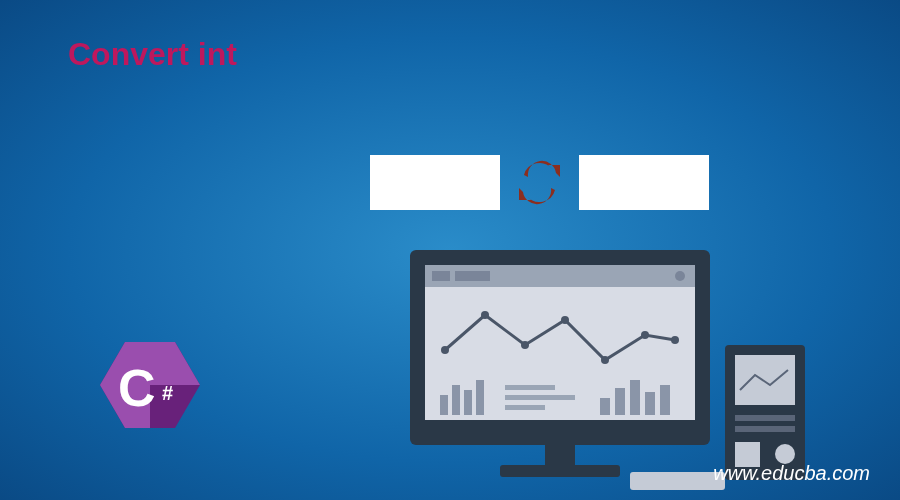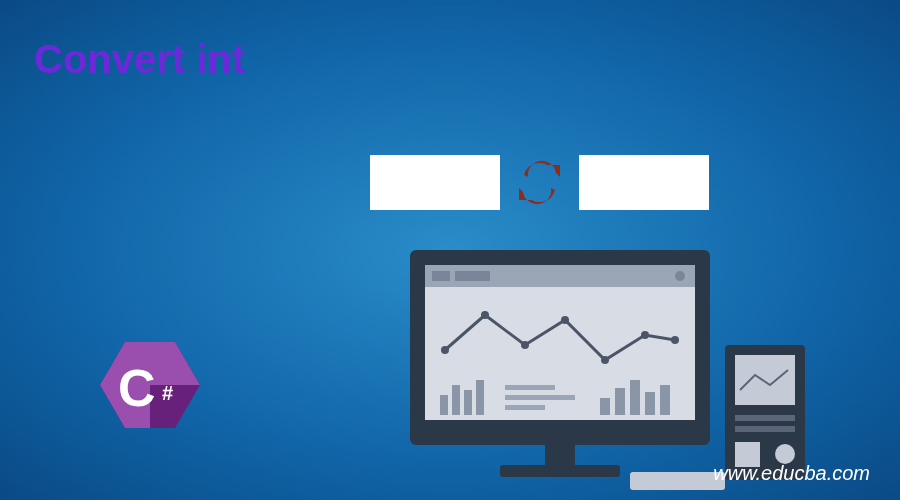--- a/index.html
+++ b/index.html
@@ -11,23 +11,23 @@
       width: 900px;
       height: 500px;
       background: radial-gradient(ellipse at center, #2a8cc9 0%, #1065a8 60%, #0a4a85 100%);
       position: relative;
       font-family: Arial, sans-serif;
       overflow: hidden;
     }
     .title {
       position: absolute;
       top: 35px;
-      left: 34px;
-      color: #6d28d9;
-      font-size: 40px;
+      left: 68px;
+      color: #be185d;
+      font-size: 32px;
       font-weight: bold;
       line-height: 1.2;
     }
     .csharp-logo {
       position: absolute;
       bottom: 60px;
       left: 100px;
       width: 100px;
       height: 110px;
     }

